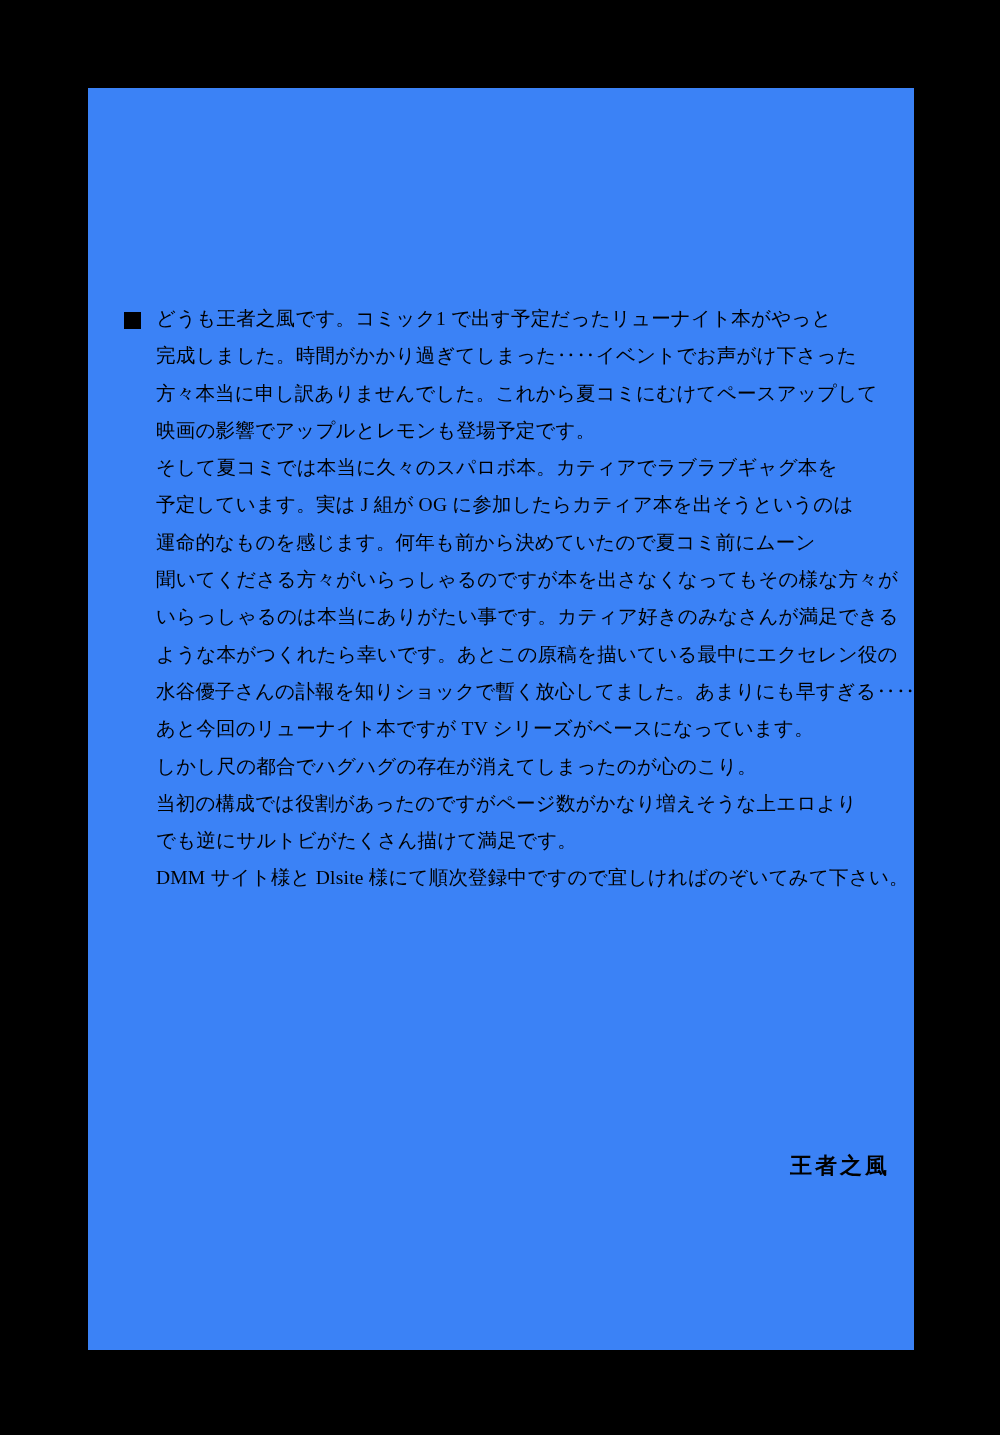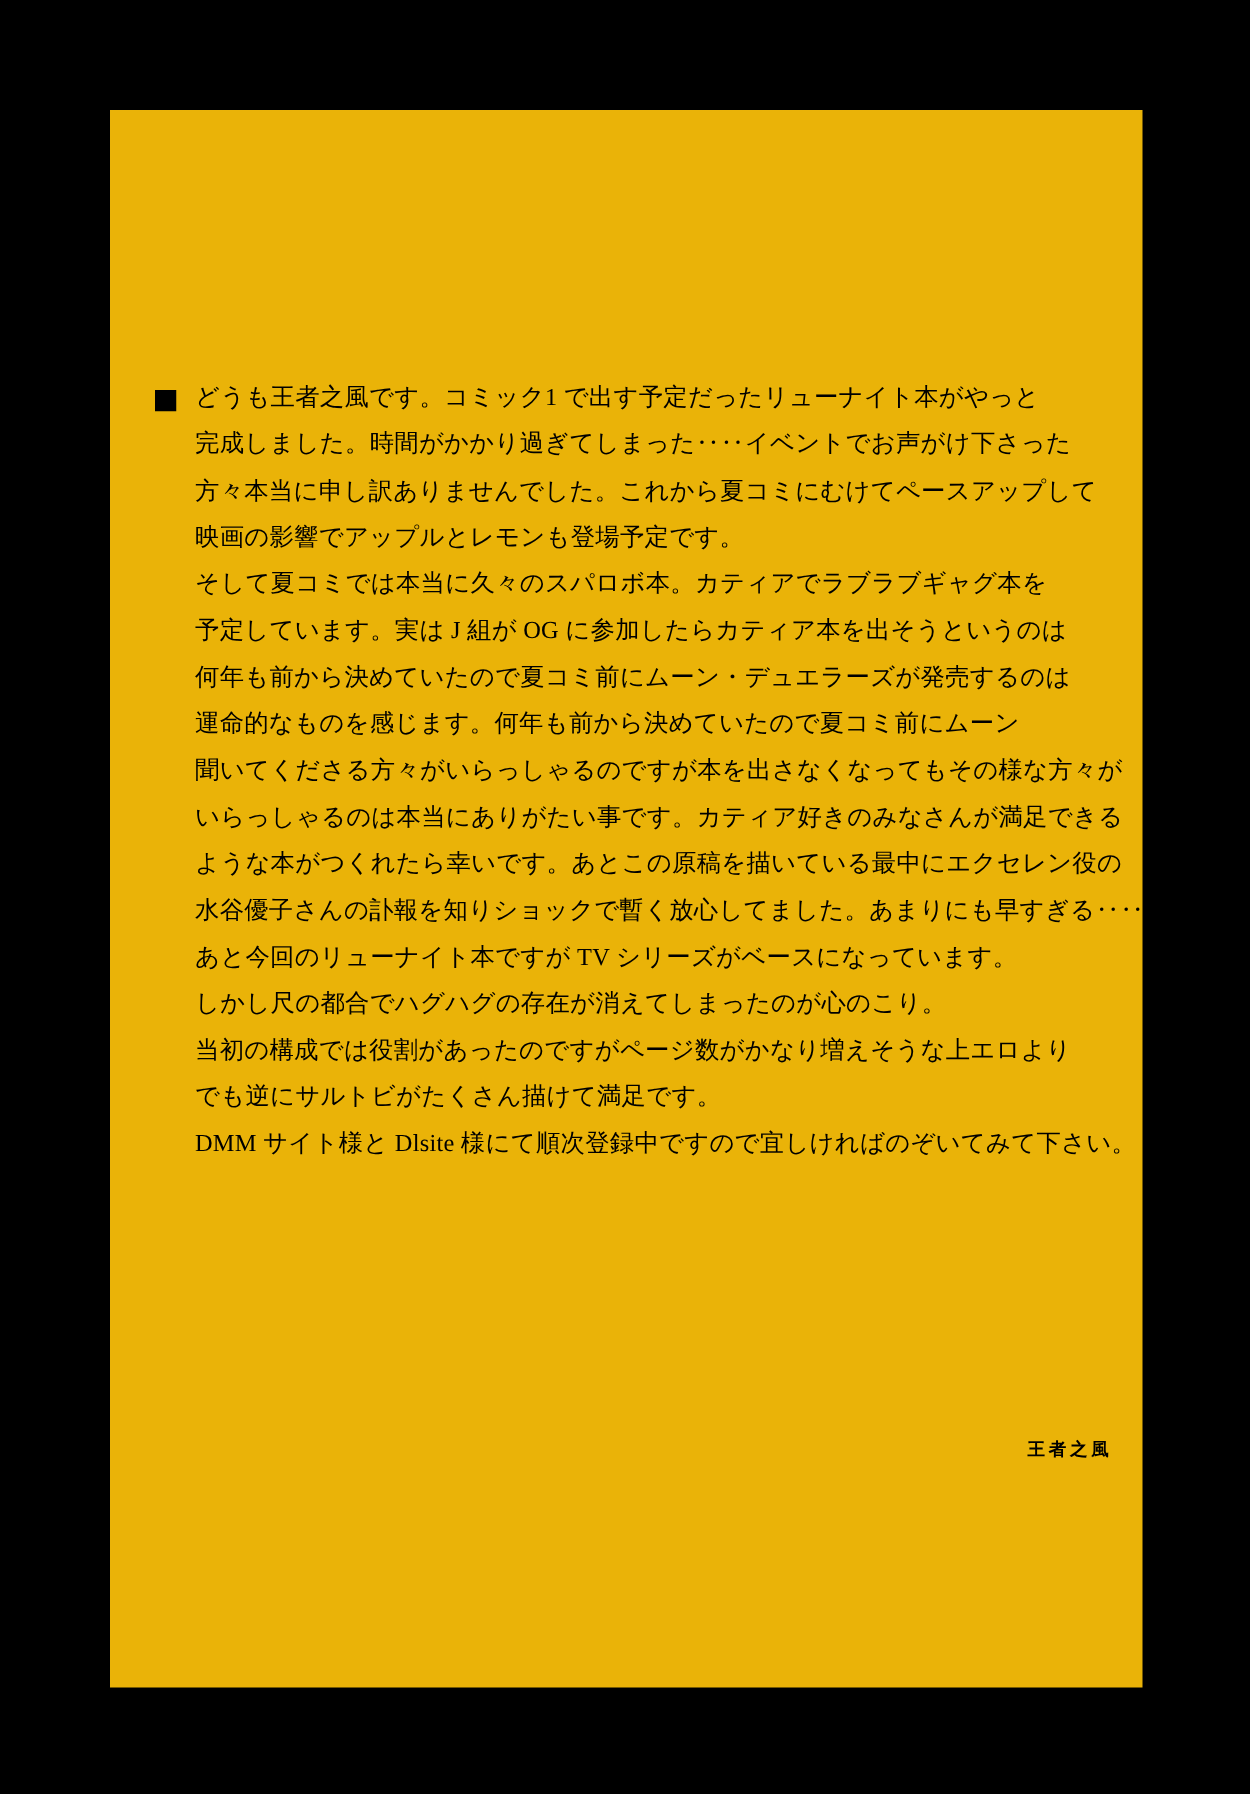--- a/index.html
+++ b/index.html
@@ -12,21 +12,21 @@
     height: 1435px;
     overflow: hidden;
     font-family: "Liberation Serif", serif;
   }
   .page {
     position: absolute;
     left: 88px;
     top: 88px;
     width: 826px;
     height: 1262px;
-    background: #eab308;
+    background: #3b82f6;
   }
   .afterword {
     position: absolute;
     left: 20px;
     top: 212px;
     width: 790px;
   }
   .para {
     position: relative;
     padding-left: 48px;
@@ -43,41 +43,40 @@
     font-size: 19.5px;
     line-height: 37.3px;
     color: #000000;
     letter-spacing: 0.2px;
     white-space: nowrap;
   }
   .signature {
     position: absolute;
     right: 24px;
     top: 1063px;
-    font-size: 14px;
+    font-size: 22px;
     font-weight: bold;
     letter-spacing: 3px;
     color: #000000;
   }
 </style>
 </head>
 <body>
 
 <div class="page">
 
   <div class="afterword">
     <div class="para">
       <span class="bullet"></span>
       <div class="line">どうも王者之風です。コミック1 で出す予定だったリューナイト本がやっと</div>
       <div class="line">完成しました。時間がかかり過ぎてしまった‥‥イベントでお声がけ下さった</div>
       <div class="line">方々本当に申し訳ありませんでした。これから夏コミにむけてペースアップして</div>
       <div class="line">映画の影響でアップルとレモンも登場予定です。</div>
       <div class="line">そして夏コミでは本当に久々のスパロボ本。カティアでラブラブギャグ本を</div>
       <div class="line">予定しています。実は J 組が OG に参加したらカティア本を出そうというのは</div>
-      <div class="line">何年も前から決めていたので夏コミ前にムーン・デュエラーズが発売するのは</div>
       <div class="line">運命的なものを感じます。何年も前から決めていたので夏コミ前にムーン</div>
       <div class="line">聞いてくださる方々がいらっしゃるのですが本を出さなくなってもその様な方々が</div>
       <div class="line">いらっしゃるのは本当にありがたい事です。カティア好きのみなさんが満足できる</div>
       <div class="line">ような本がつくれたら幸いです。あとこの原稿を描いている最中にエクセレン役の</div>
       <div class="line">水谷優子さんの訃報を知りショックで暫く放心してました。あまりにも早すぎる‥‥。</div>
       <div class="line">あと今回のリューナイト本ですが TV シリーズがベースになっています。</div>
       <div class="line">しかし尺の都合でハグハグの存在が消えてしまったのが心のこり。</div>
       <div class="line">当初の構成では役割があったのですがページ数がかなり増えそうな上エロより</div>
       <div class="line">でも逆にサルトビがたくさん描けて満足です。</div>
       <div class="line">DMM サイト様と Dlsite 様にて順次登録中ですので宜しければのぞいてみて下さい。</div>

